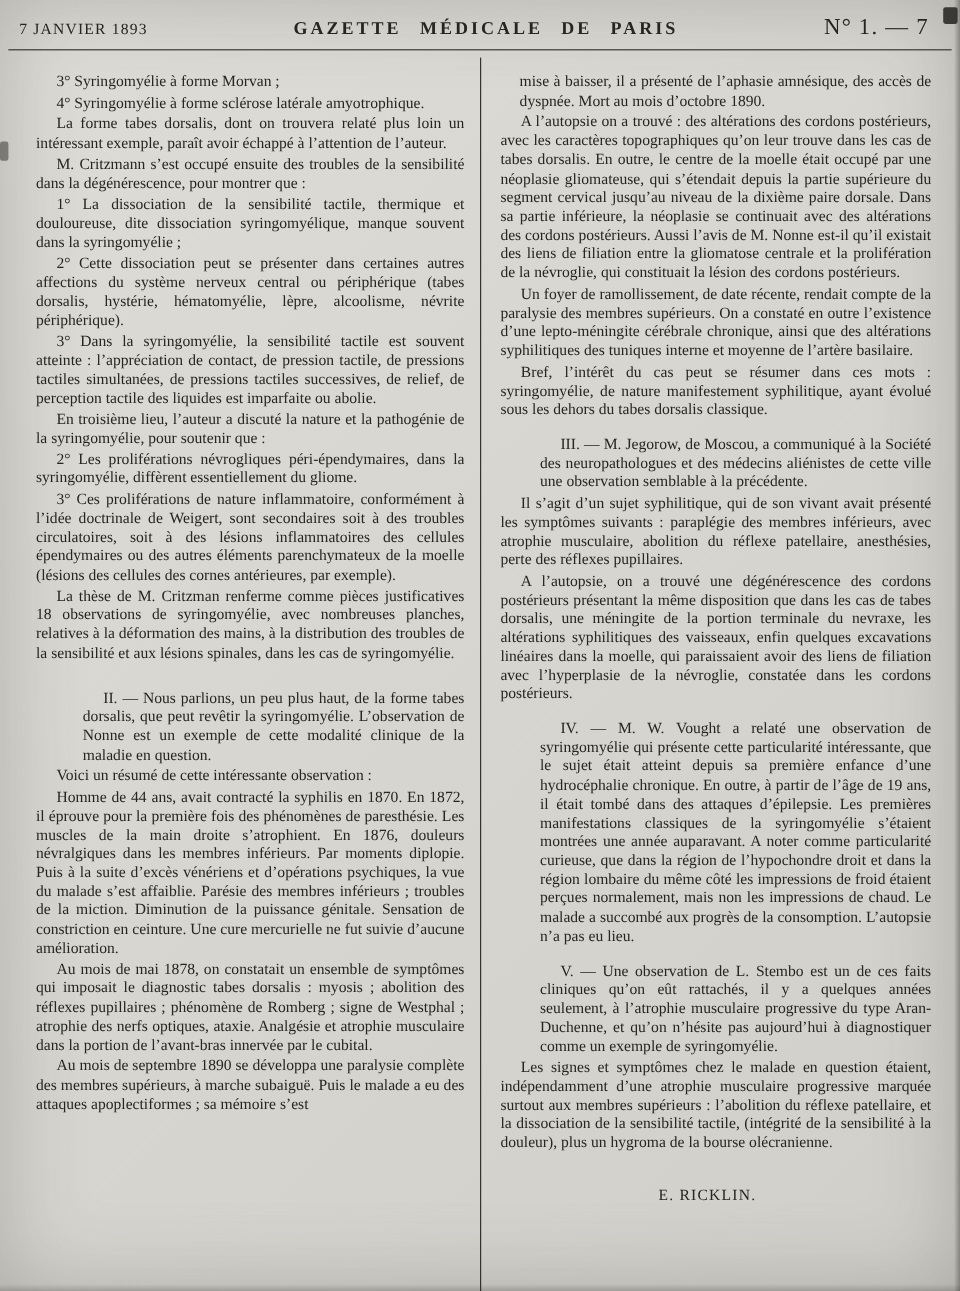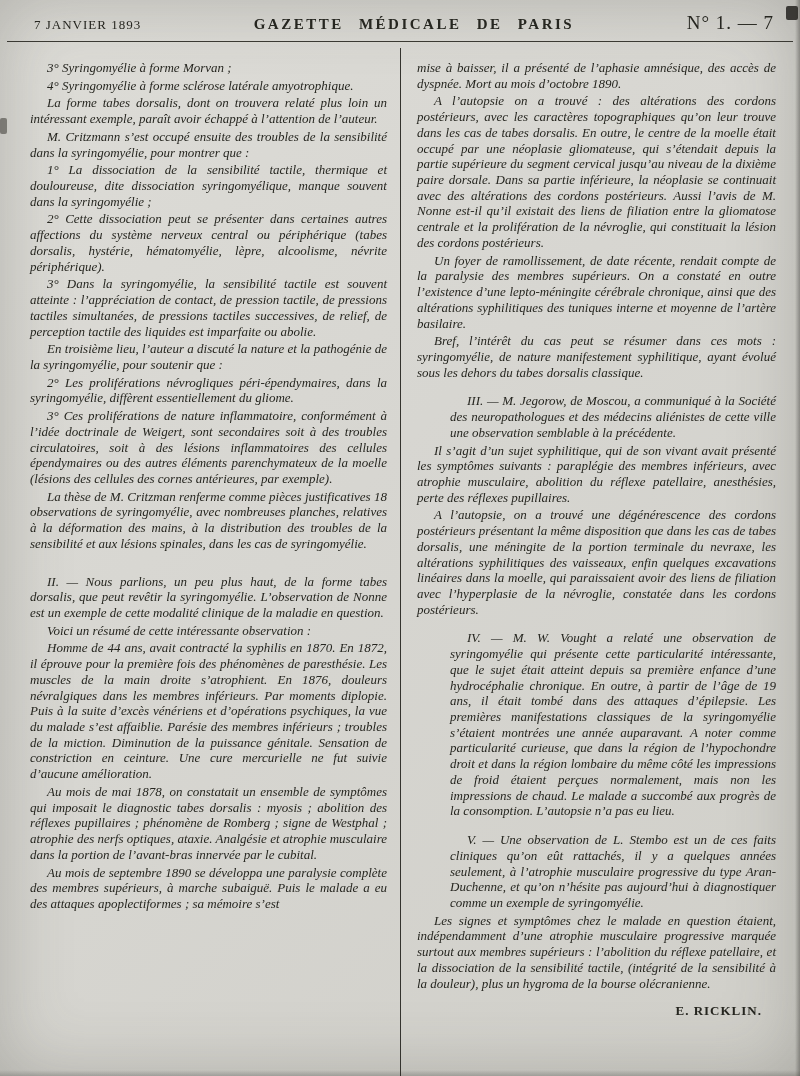--- a/index.html
+++ b/index.html
@@ -12,21 +12,21 @@
     box-shadow: inset 0 0 70px rgba(70,68,60,.28);
     font-family: "Liberation Serif", "DejaVu Serif", serif;
     color: #262620;
     overflow: hidden;
   }
   
   .masthead {
     display: flex;
     justify-content: space-between;
     align-items: baseline;
-    padding: 12px 26px 5px 34px;
+    padding: 12px 26px 5px 16px;
   }
   .masthead .date  { font-size: 13px; letter-spacing: 1px; }
   .masthead .title { font-size: 15px; font-weight: bold; letter-spacing: 2.5px; word-spacing: 9px; }
   .masthead .issue { font-size: 19px; letter-spacing: 1px; }
   .head-rule {
     border: 0;
     border-top: 1.6px solid #3a3933;
     margin: 2px 7px 0 7px;
   }
   
@@ -41,28 +41,28 @@
     padding: 12px 13px 10px 30px;
     font-size: 13px;
     line-height: 1.21;
     text-align: justify;
     hyphens: auto;
   }
   .col.right {
     border-left: 1.6px solid #34332e;
     padding: 12px 24px 10px 16px;
   }
-  .para { margin: 0 0 2px 0; text-indent: 17px; font-style: italic; }
-  .para.no-indent { text-indent: 0; }
+  .para { margin: 0 0 2px 0; text-indent: 17px; }
+  .para.no-indent { text-indent: 0; margin-left: 16px; }
   .para.section-start { margin-top: 13px; margin-left: 33px; }
-  .para.gap-lg { margin-top: 22px; }
+  .para.gap-lg { margin-top: 22px; margin-left: 39px; }
   .signature {
-    margin-top: 12px;
-    text-align: right;
-    font-weight: bold;
+    margin-top: 28px;
+    text-align: center;
+    font-weight: normal;
     letter-spacing: 1px;
     padding-right: 14px;
   }
   
   .artifact { position: absolute; pointer-events: none; }
   .smudge-tr { right: 2px; top: 6px; width: 12px; height: 14px; background: #23221e; border-radius: 2px; opacity: .85; }
   .smudge-left { left: 0; top: 118px; width: 7px; height: 16px; background: #3a3933; border-radius: 2px; opacity: .55; }
   .edge-right {
     right: 0; top: 0; bottom: 0; width: 5px;
     background: linear-gradient(to left, rgba(45,44,40,.38), rgba(45,44,40,0));
@@ -83,21 +83,21 @@
     <span class="issue">N° 1. — 7</span>
   </div>
   <hr class="head-rule">
 
   <div class="columns">
 
     <div class="col left">
       <p class="para">3° Syringomyélie à forme Morvan ;</p>
       <p class="para">4° Syringomyélie à forme sclérose latérale amyotrophique.</p>
       <p class="para">La forme tabes dorsalis, dont on trouvera relaté plus loin un intéressant exemple, paraît avoir échappé à l’attention de l’auteur.</p>
-      <p class="para">M. Critzmann s’est occupé ensuite des troubles de la sensibilité dans la syringomyélie, pour montrer que :</p>
+      <p class="para">M. Critzmann s’est occupé ensuite des troubles de la sensibilité dans la dégénérescence, pour montrer que :</p>
       <p class="para">1° La dissociation de la sensibilité tactile, thermique et douloureuse, dite dissociation syringomyélique, manque souvent dans la syringomyélie ;</p>
       <p class="para">2° Cette dissociation peut se présenter dans certaines autres affections du système nerveux central ou périphérique (tabes dorsalis, hystérie, hématomyélie, lèpre, alcoolisme, névrite périphérique).</p>
       <p class="para">3° Dans la syringomyélie, la sensibilité tactile est souvent atteinte : l’appréciation de contact, de pression tactile, de pressions tactiles simultanées, de pressions tactiles successives, de relief, de perception tactile des liquides est imparfaite ou abolie.</p>
       <p class="para">En troisième lieu, l’auteur a discuté la nature et la pathogénie de la syringomyélie, pour soutenir que :</p>
       <p class="para">2° Les proliférations névrogliques péri-épendymaires, dans la syringomyélie, diffèrent essentiellement du gliome.</p>
       <p class="para">3° Ces proliférations de nature inflammatoire, conformément à l’idée doctrinale de Weigert, sont secondaires soit à des troubles circulatoires, soit à des lésions inflammatoires des cellules épendymaires ou des autres éléments parenchymateux de la moelle (lésions des cellules des cornes antérieures, par exemple).</p>
       <p class="para">La thèse de M. Critzman renferme comme pièces justificatives 18 observations de syringomyélie, avec nombreuses planches, relatives à la déformation des mains, à la distribution des troubles de la sensibilité et aux lésions spinales, dans les cas de syringomyélie.</p>
       <p class="para gap-lg">II. — Nous parlions, un peu plus haut, de la forme tabes dorsalis, que peut revêtir la syringomyélie. L’observation de Nonne est un exemple de cette modalité clinique de la maladie en question.</p>
       <p class="para">Voici un résumé de cette intéressante observation :</p>
       <p class="para">Homme de 44 ans, avait contracté la syphilis en 1870. En 1872, il éprouve pour la première fois des phénomènes de paresthésie. Les muscles de la main droite s’atrophient. En 1876, douleurs névralgiques dans les membres inférieurs. Par moments diplopie. Puis à la suite d’excès vénériens et d’opérations psychiques, la vue du malade s’est affaiblie. Parésie des membres inférieurs ; troubles de la miction. Diminution de la puissance génitale. Sensation de constriction en ceinture. Une cure mercurielle ne fut suivie d’aucune amélioration.</p>

